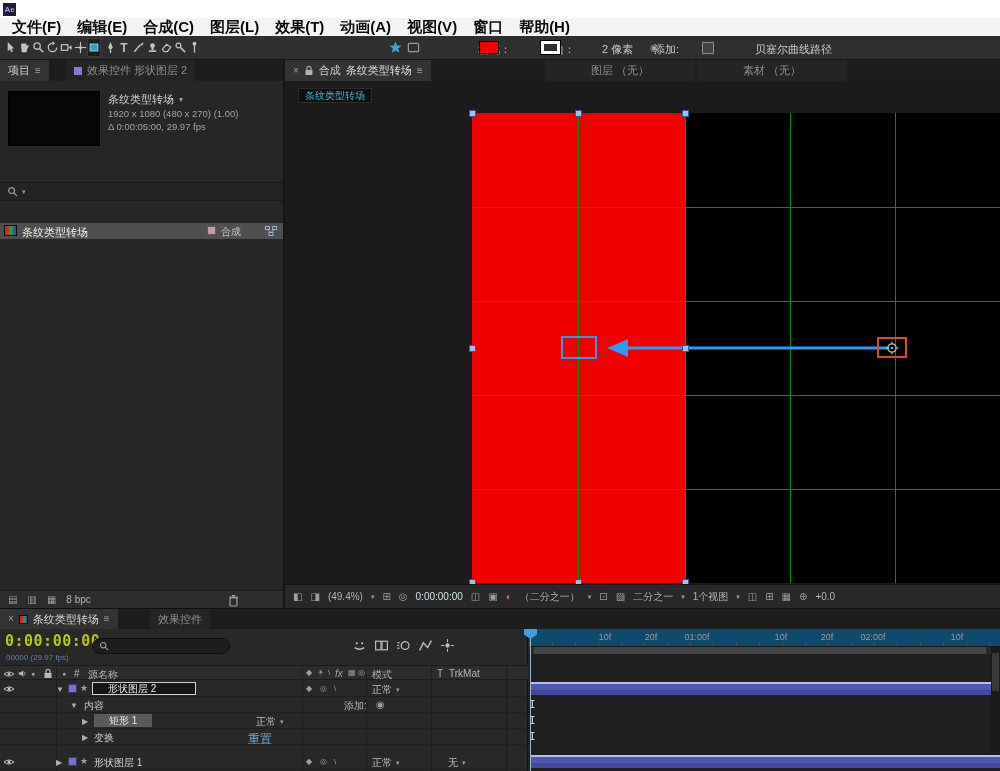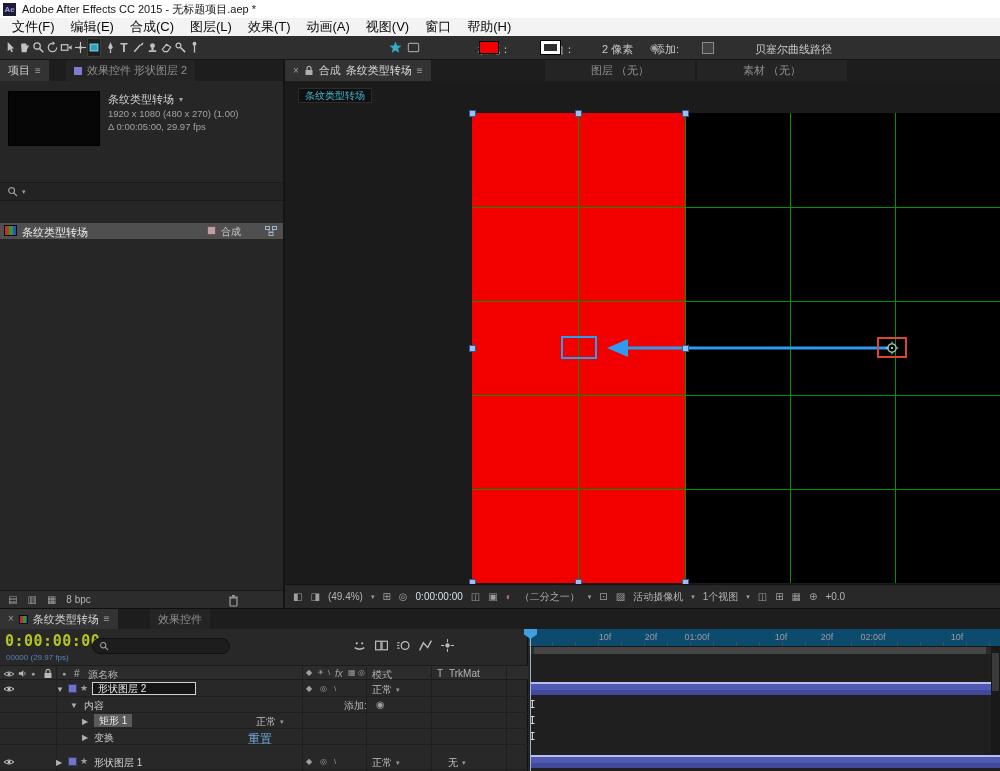--- a/index.html
+++ b/index.html
@@ -8,21 +8,21 @@
 #app{position:relative;width:1000px;height:771px;background:#151515;}
 .abs{position:absolute;}
 .flex{display:flex;align-items:center;}
 .ico{color:#9f9f9f;font-size:10px;line-height:1;}
 .t10{font-size:10px;color:#b4b4b4;}
 
 .titlebar{left:0;top:0;width:1000px;height:18px;background:#ffffff;display:flex;align-items:center;gap:6px;padding-left:3px;}
 .ae-badge{width:13px;height:13px;background:#1e1e32;color:#9c9cf0;font-size:8px;font-weight:bold;display:flex;align-items:center;justify-content:center;}
 .win-title{font-size:11px;color:#151515;}
 .menubar{left:0;top:18px;width:1000px;height:18px;background:#f3f3f3;display:flex;align-items:center;padding-left:4px;}
-.menu-item{font-size:13px;color:#0a0a0a;padding:0 8px;height:18px;display:flex;align-items:center;}
+.menu-item{font-size:15px;color:#0a0a0a;padding:0 8px;height:18px;display:flex;align-items:center;font-weight:bold;}
 
 .toolbar{left:0;top:36px;width:1000px;height:24px;background:#2f2f2f;border-bottom:1px solid #161616;}
 .tool{position:absolute;top:2px;width:14px;height:19px;display:flex;align-items:center;justify-content:center;}
 .tb-text{position:absolute;top:6px;font-size:11px;color:#c9c9c9;margin-left:36px;}
 
 .ptabbar{background:#1d1d1d;}
 .ptab{position:absolute;top:0;height:21px;display:flex;align-items:center;gap:5px;padding:0 8px;background:#242424;}
 .ptab.active{background:#333333;}
 .ptab .lbl{font-size:11px;color:#8f8f8f;white-space:nowrap;}
 .ptab.active .lbl{color:#cfcfcf;}
@@ -30,35 +30,34 @@
 
 .gl-v{position:absolute;width:1px;top:31px;height:470px;background:#009300;}
 .gl-h{position:absolute;height:1px;left:187px;width:528px;background:#009300;}
 .handle{position:absolute;width:7px;height:7px;background:#9cc0f2;border:1px solid #2d5c96;}
 
 .tl-row{position:absolute;left:0;width:528px;height:16px;border-bottom:1px solid #1f1f1f;}
 .tri{font-size:8px;color:#b0b0b0;}
 .dd{position:absolute;display:flex;align-items:center;gap:4px;font-size:10px;color:#c4c4c4;}
 .dd .c{font-size:7px;color:#9a9a9a;}
 .swatch9{position:absolute;width:9px;height:9px;background:#7272cc;border:1px solid #3a3a6a;}
-.namebox{position:absolute;height:13px;display:flex;align-items:center;padding:0 5px;font-size:10px;}
+.namebox{position:absolute;height:13px;display:flex;align-items:center;padding:0 15px;font-size:10px;}
 .ibeam{position:absolute;font-family:"DejaVu Sans Mono","Liberation Mono",monospace;font-size:11px;color:#d6d6d6;line-height:1;}
 .bar{position:absolute;left:1px;width:470px;height:13px;background:linear-gradient(180deg,#b7bcf0 0 2px,#5059b2 2px 8px,#40499c 8px 13px);}
 .rlabel{position:absolute;top:3px;transform:translateX(-50%);font-size:9px;color:#9a9a9a;}
 .statusbar{display:flex;align-items:center;gap:8px;padding-left:8px;background:#282828;border-top:1px solid #141414;}
 svg{display:block;}
 </style>
 </head>
 <body>
 
 <div id="app">
 
   <div class="abs titlebar">
     <span class="ae-badge">Ae</span>
-    <span class="win-title">Adobe After Effects CC 2015 - 无标题项目.aep *</span>
   </div>
 
   <div class="abs menubar">
     <span class="menu-item">文件(F)</span>
     <span class="menu-item">编辑(E)</span>
     <span class="menu-item">合成(C)</span>
     <span class="menu-item">图层(L)</span>
     <span class="menu-item">效果(T)</span>
     <span class="menu-item">动画(A)</span>
     <span class="menu-item">视图(V)</span>
@@ -296,21 +295,21 @@
       <span class="ico">⊞</span>
       <span class="ico">◎</span>
       <span class="t10" style="color:#cfe0ea">0:00:00:00</span>
       <span class="ico">◫</span>
       <span class="ico">▣</span>
       <span class="ico" style="color:#c87070">◐</span>
       <span class="t10">（二分之一）</span>
       <span class="ico" style="font-size:7px">▾</span>
       <span class="ico">⊡</span>
       <span class="ico">▨</span>
-      <span class="t10">活动摄像机</span>
+      <span class="t10">二分之一</span>
       <span class="ico" style="font-size:7px">▾</span>
       <span class="t10">1个视图</span>
       <span class="ico" style="font-size:7px">▾</span>
       <span class="ico">◫</span>
       <span class="ico">⊞</span>
       <span class="ico">▦</span>
       <span class="ico">⊕</span>
       <span class="t10">+0.0</span>
     </div>
   </div>

